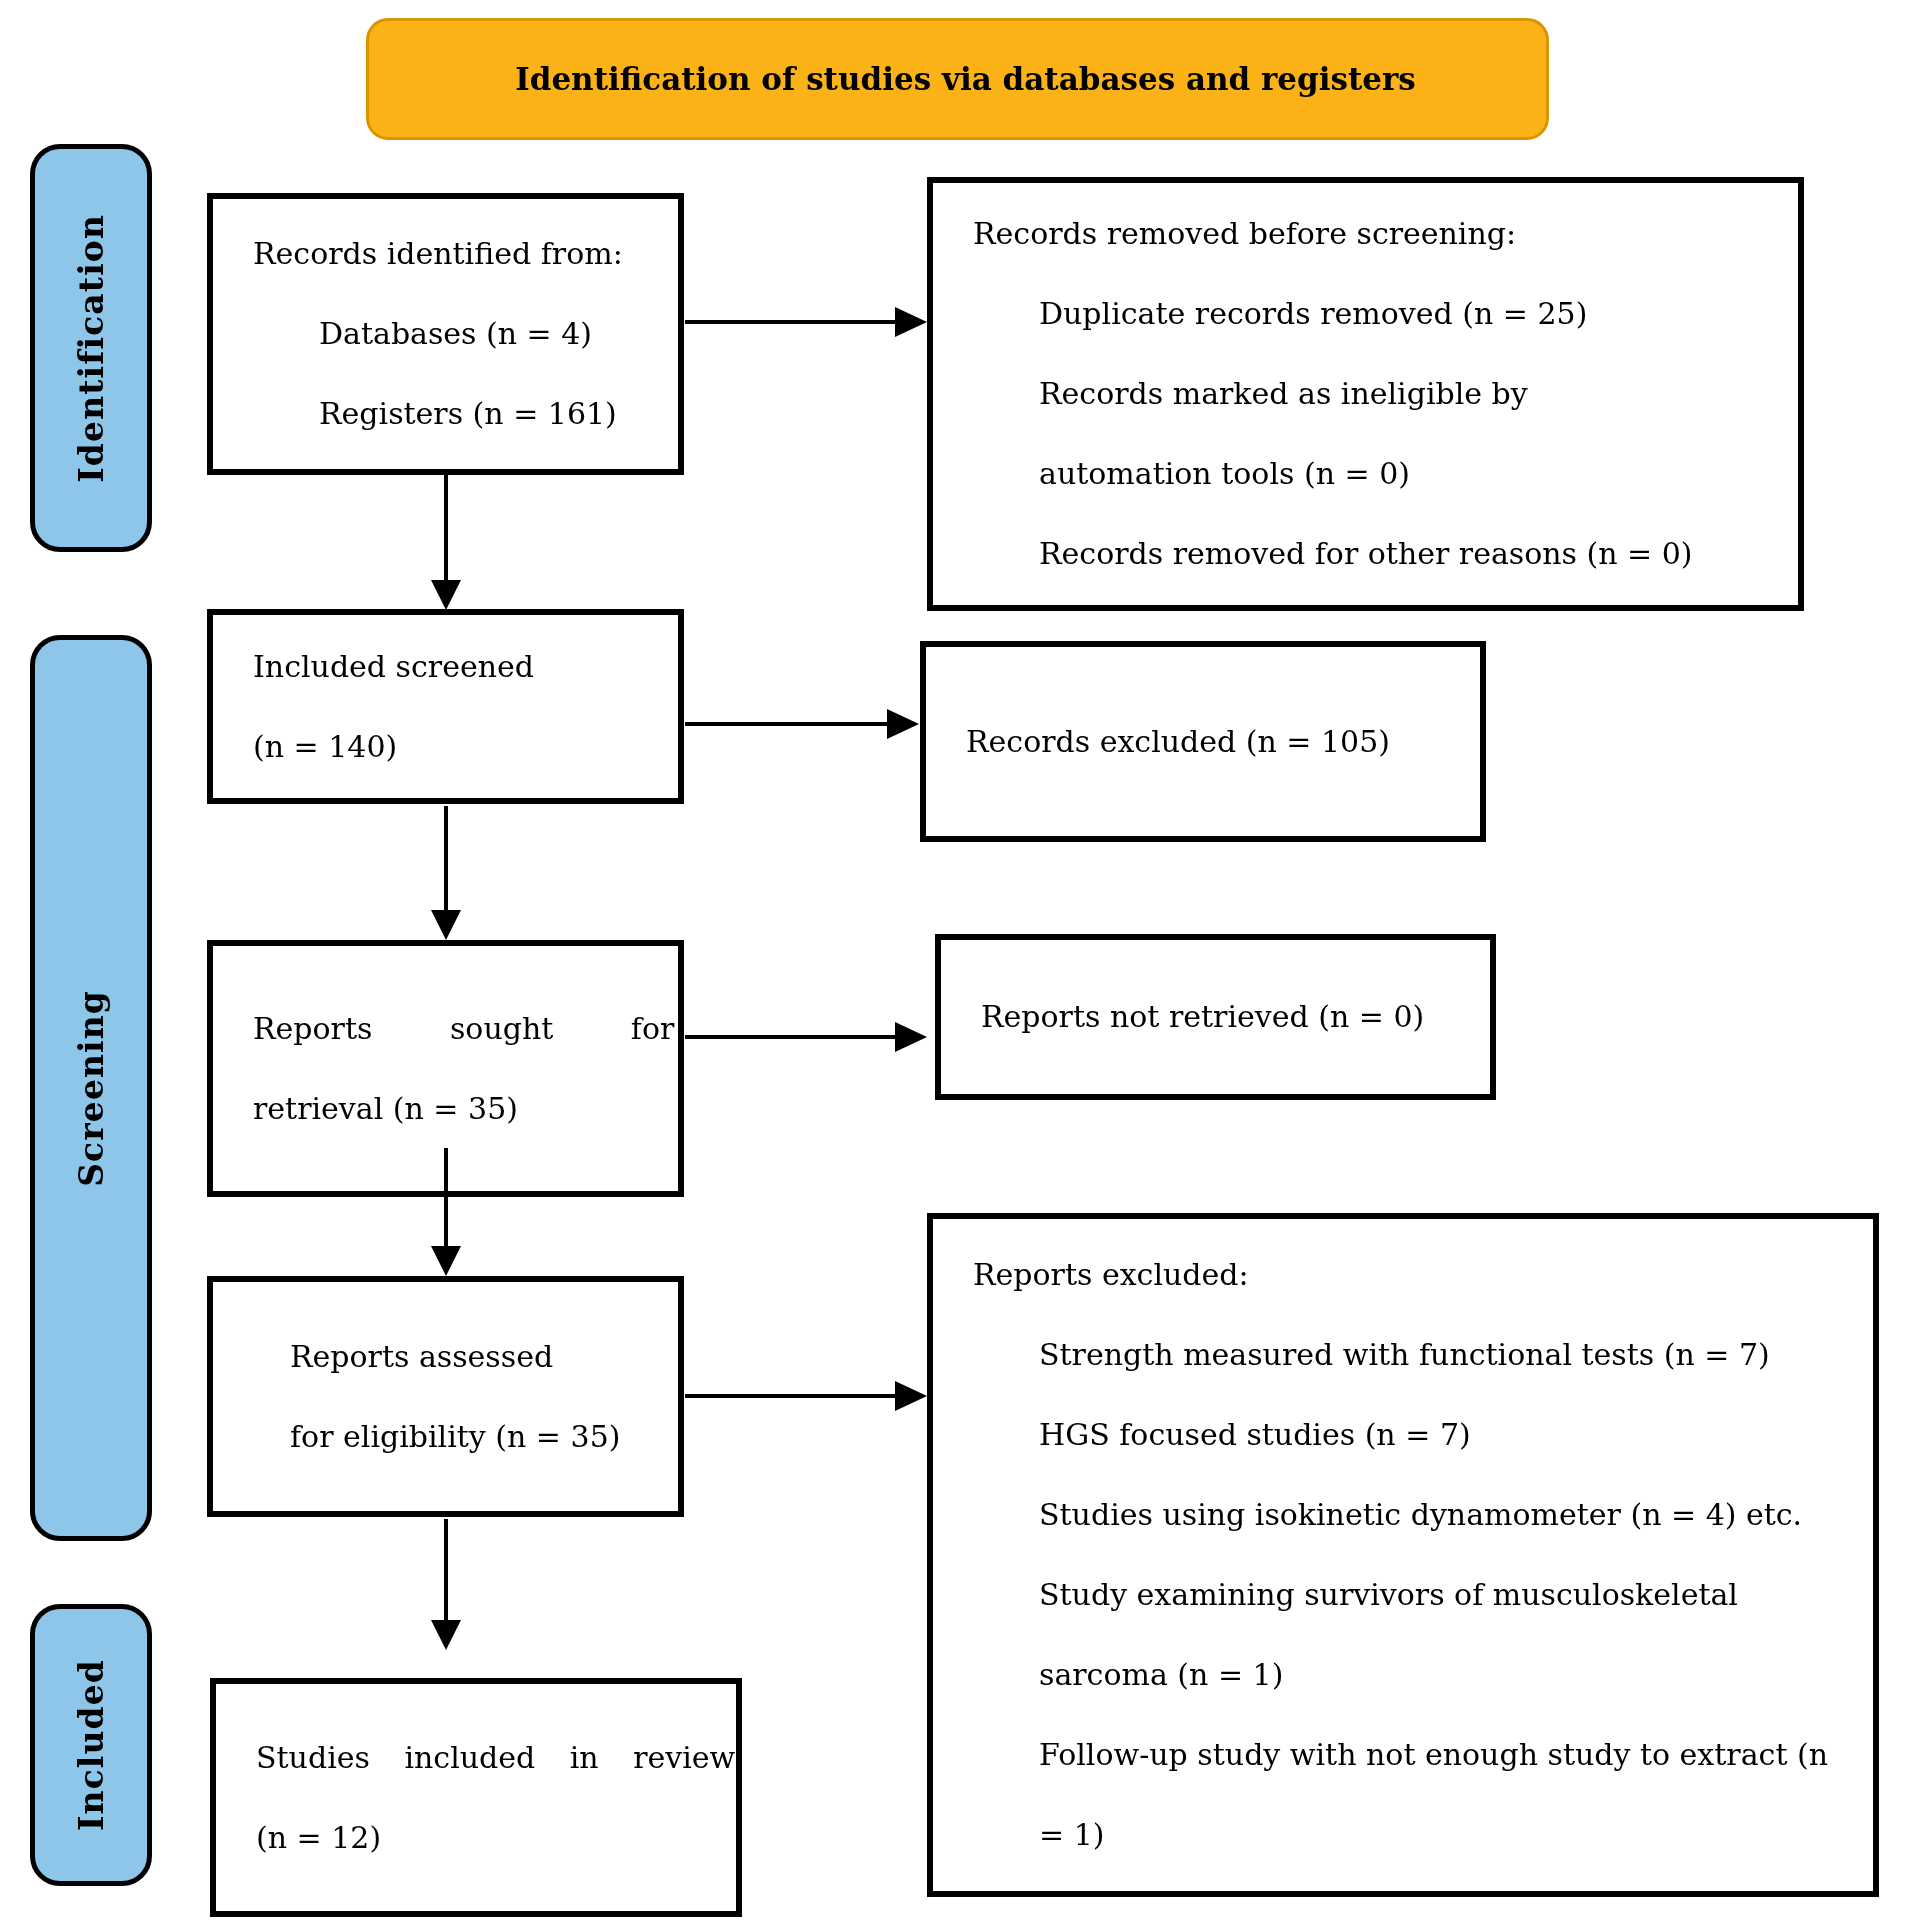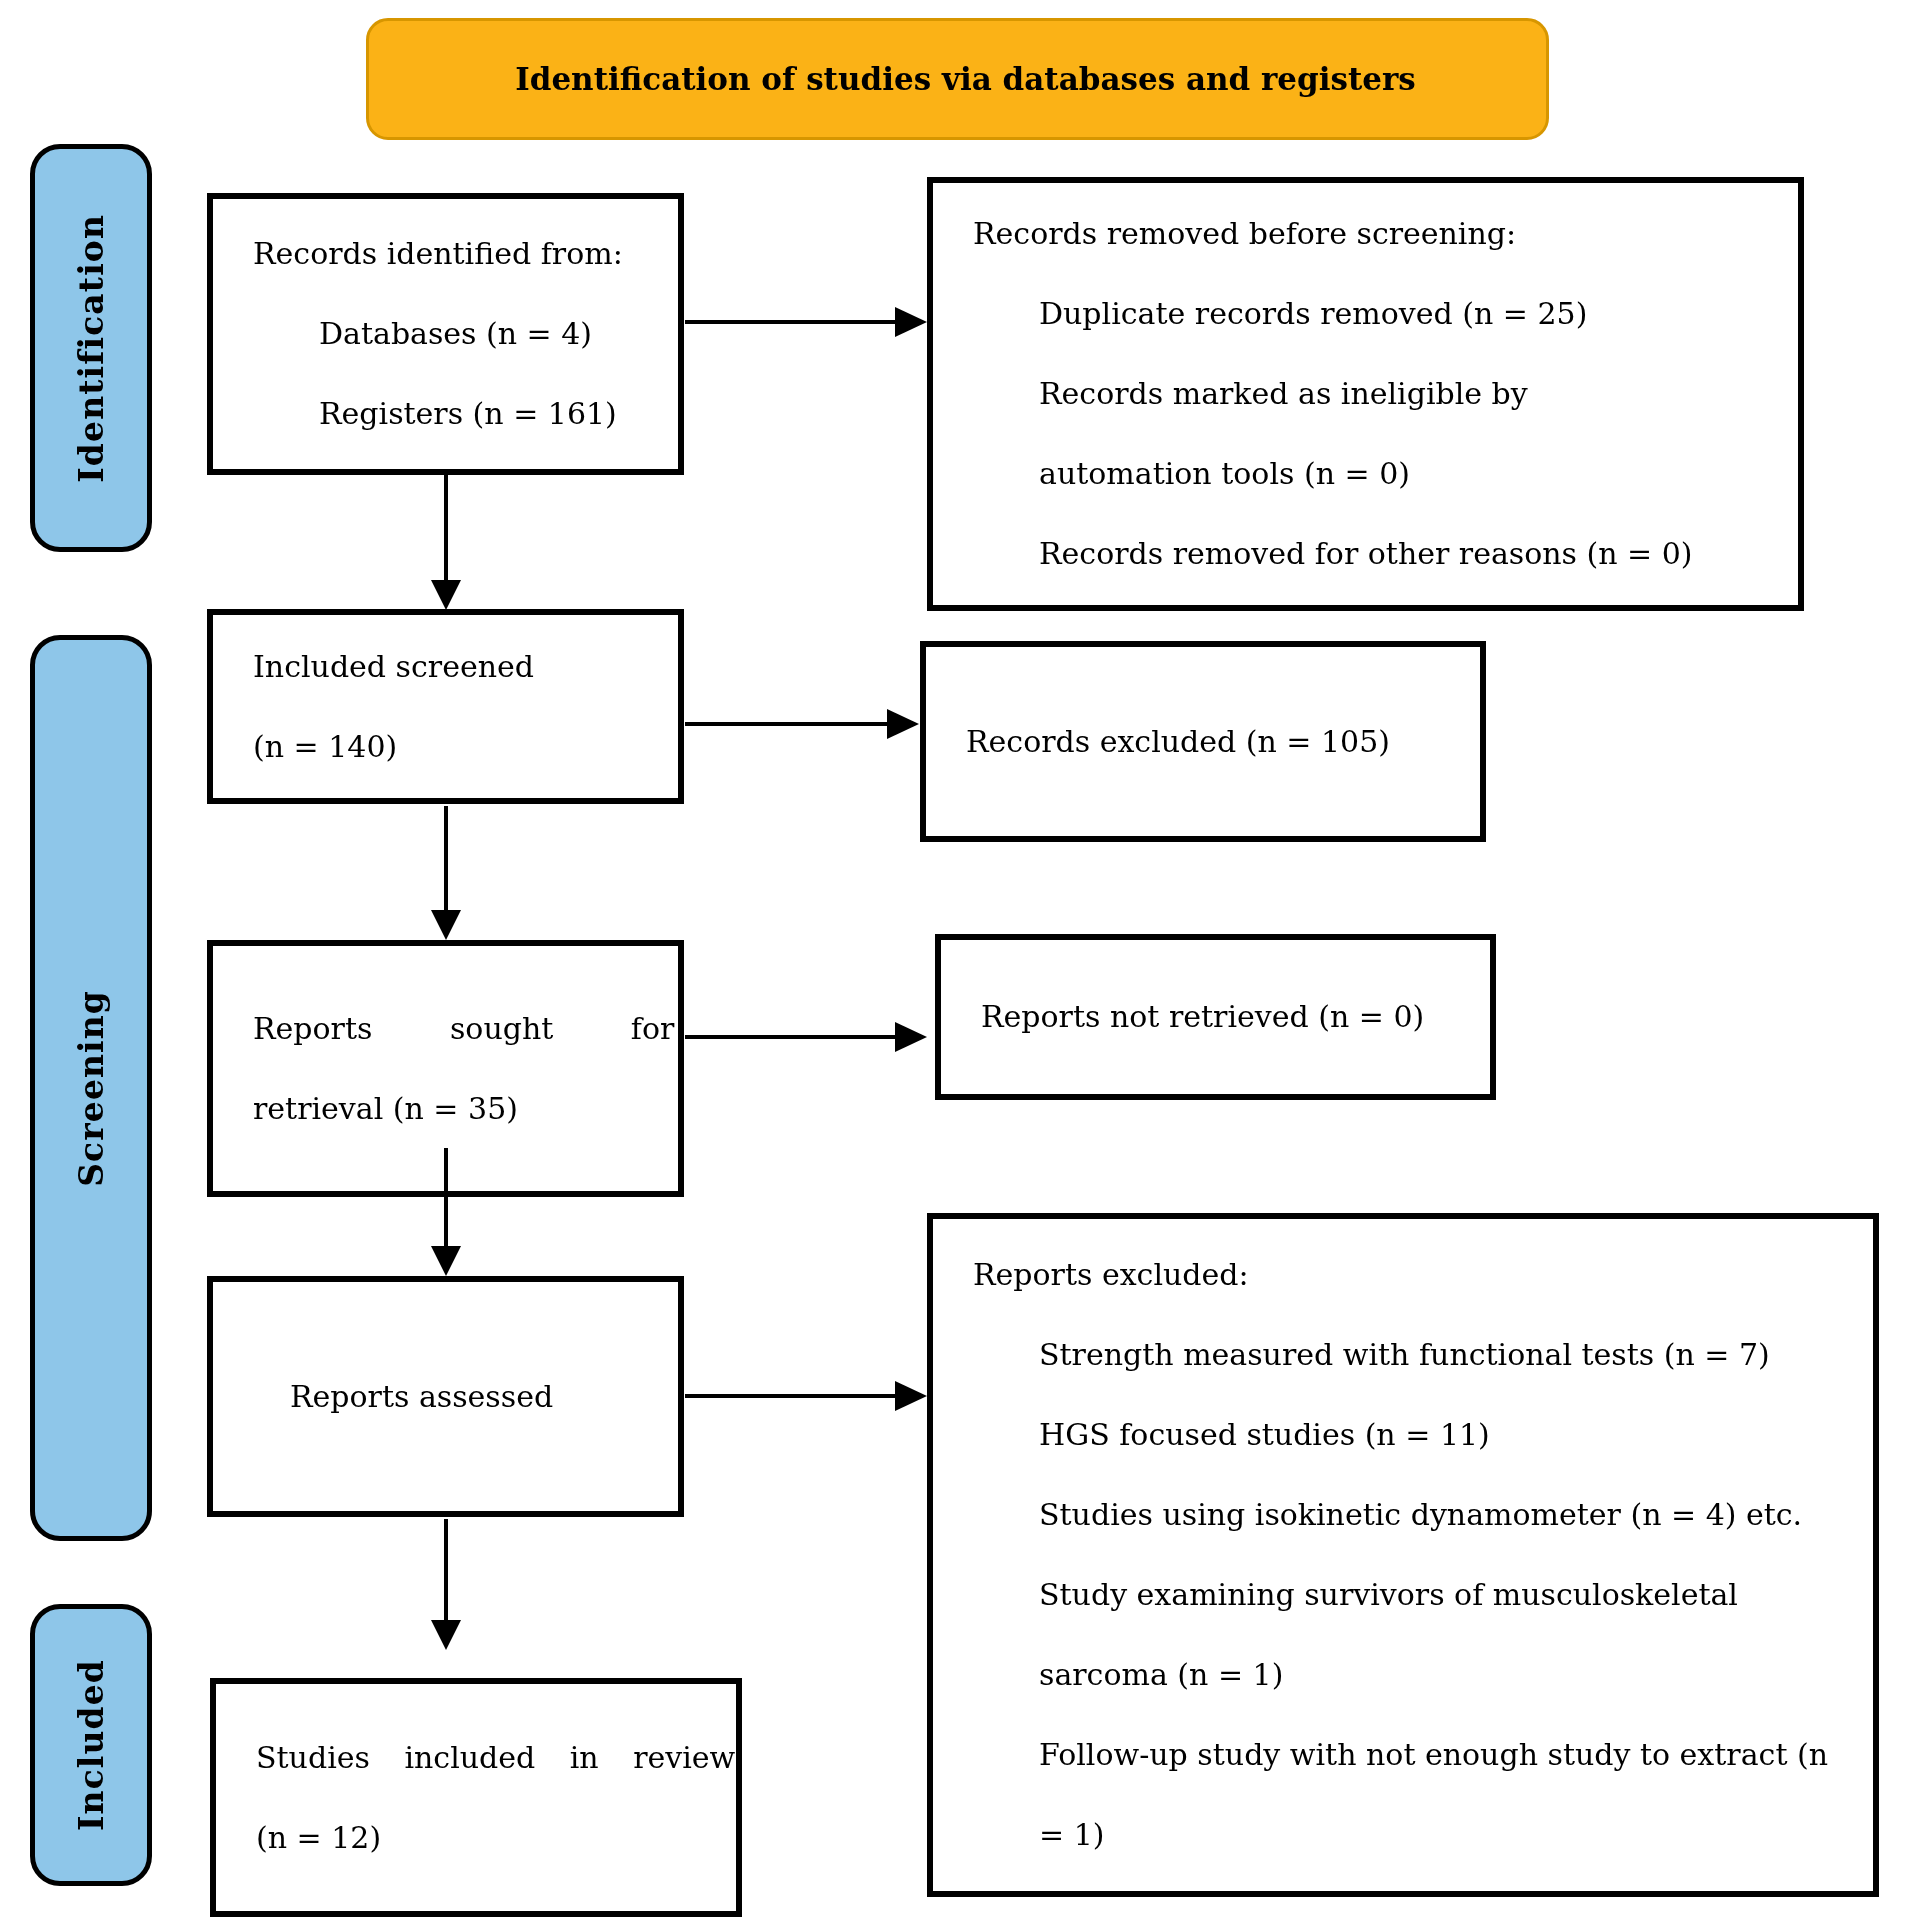--- a/index.html
+++ b/index.html
@@ -167,27 +167,28 @@
   </div>
   <div class="fbox box-reports-not-retrieved">
     <div class="content">
       <div class="line">Reports not retrieved (n = 0)</div>
     </div>
   </div>
 
   <div class="fbox box-reports-assessed">
     <div class="content">
       <div class="line">Reports assessed</div>
+      <div class="line">for eligibility (n = 35)</div>
     </div>
   </div>
   <div class="fbox box-reports-excluded">
     <div class="content">
       <div class="line">Reports excluded:</div>
       <div class="line ind">Strength measured with functional tests (n = 7)</div>
-      <div class="line ind">HGS focused studies (n = 11)</div>
+      <div class="line ind">HGS focused studies (n = 7)</div>
       <div class="line ind">Studies using isokinetic dynamometer (n = 4) etc.</div>
       <div class="line ind">Study examining survivors of musculoskeletal</div>
       <div class="line ind">sarcoma (n = 1)</div>
       <div class="line ind">Follow-up study with not enough study to extract (n</div>
       <div class="line ind">= 1)</div>
     </div>
   </div>
 
   <div class="fbox box-studies-included">
     <div class="content">

